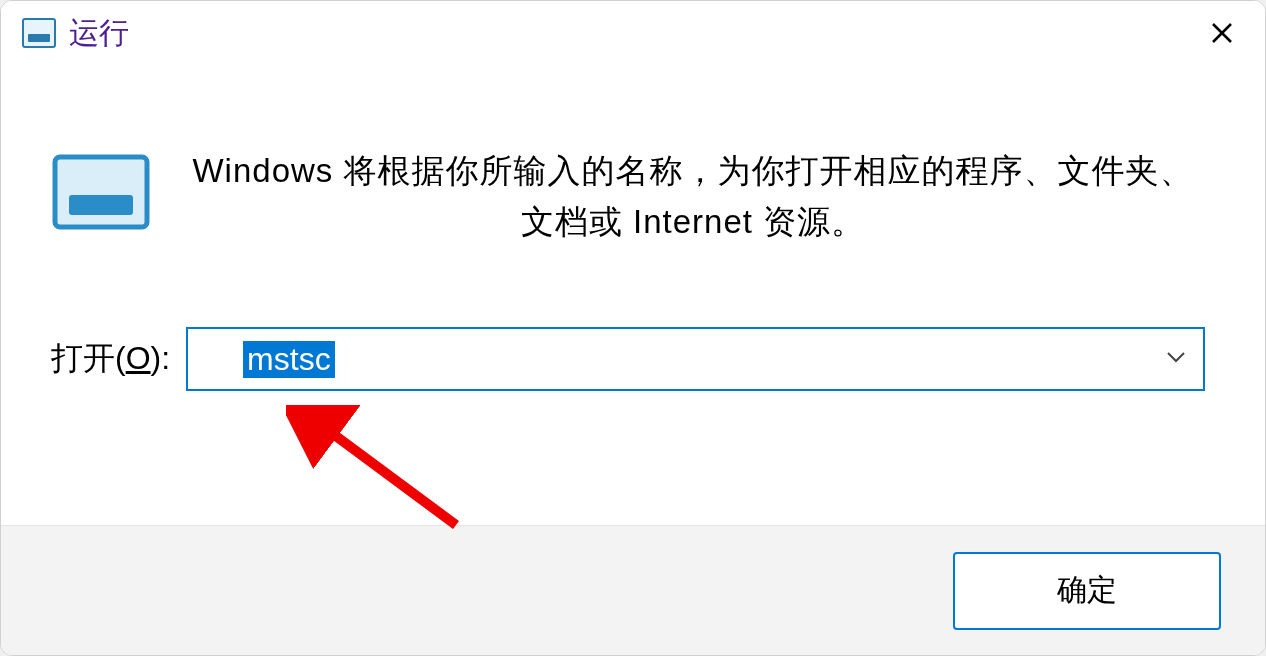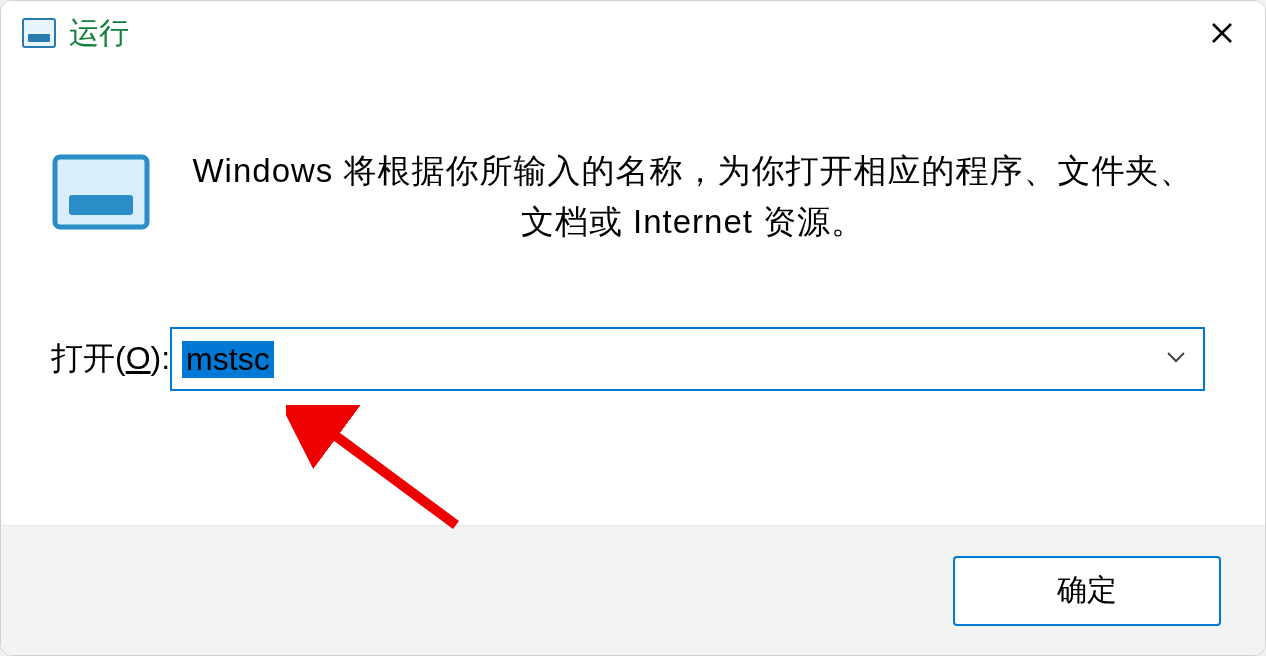--- a/index.html
+++ b/index.html
@@ -36,21 +36,21 @@
     .title-icon {
       width: 36px;
       height: 36px;
       margin-right: 12px;
       display: flex;
       align-items: center;
       justify-content: center;
     }
     .title-text {
       font-size: 30px;
-      color: #15803d;
+      color: #4c1d95;
       flex-grow: 1;
     }
     .close-button {
       width: 46px;
       height: 46px;
       display: flex;
       align-items: center;
       justify-content: center;
       cursor: pointer;
       background: transparent;
@@ -78,20 +78,21 @@
     }
     .description-text {
       font-size: 33px;
       color: #000000;
       line-height: 1.55;
       letter-spacing: 1px;
     }
     .input-row {
       display: flex;
       align-items: center;
+      gap: 16px;
     }
     .input-label {
       font-size: 32px;
       color: #000000;
       white-space: nowrap;
     }
     .input-label .underline {
       text-decoration: underline;
     }
     .combobox {
@@ -100,22 +101,23 @@
       border: 2px solid #0078d4;
       height: 64px;
       display: flex;
       align-items: center;
       padding: 0 50px 0 10px;
       background: #ffffff;
     }
     .combobox-value {
       font-size: 32px;
       background: #0078d4;
-      color: #000000;
+      color: #ffffff;
       padding: 0 4px;
+      margin-left: 45px;
     }
     .combobox-chevron {
       position: absolute;
       right: 16px;
       top: 50%;
       transform: translateY(-50%);
       cursor: pointer;
     }
     .annotation-arrow {
       position: absolute;
@@ -128,21 +130,21 @@
       background: #f3f3f3;
       border-top: 1px solid #e5e5e5;
       display: flex;
       align-items: center;
       justify-content: flex-end;
       gap: 30px;
       padding: 0 44px;
     }
     .dialog-button {
       min-width: 268px;
-      height: 70px;
+      height: 78px;
       border: 1px solid #888888;
       background: #ffffff;
       font-size: 30px;
       color: #000000;
       cursor: pointer;
       font-family: inherit;
       border-radius: 4px;
     }
     .dialog-button.default {
       border: 2px solid #0078d4;

